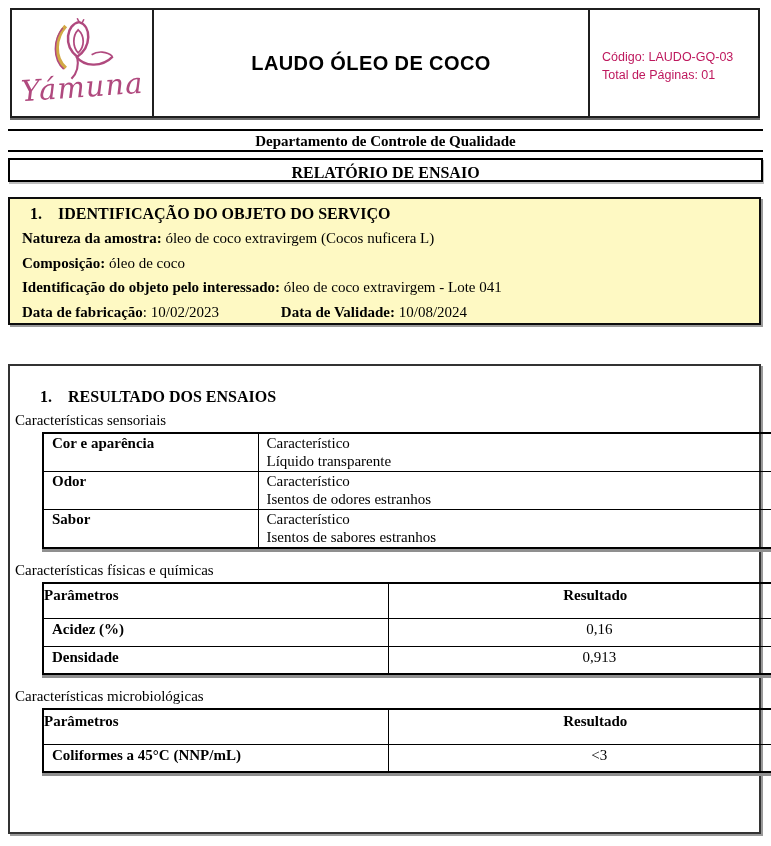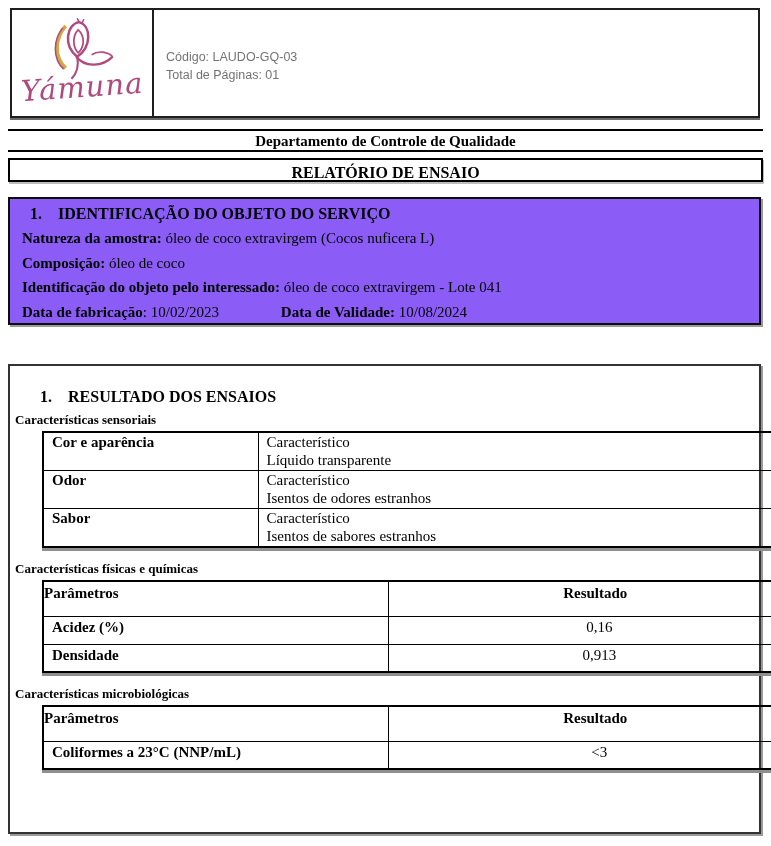--- a/index.html
+++ b/index.html
@@ -45,21 +45,21 @@
   }
   .page-title {
     font-family: "Liberation Sans", sans-serif;
     font-weight: bold; font-size: 20px; letter-spacing: .4px;
   }
   .code-cell {
     width: 168px; height: 100%;
     padding: 38px 6px 0 12px;
     font-family: "Liberation Sans", sans-serif;
     font-size: 12.5px; line-height: 18px;
-    color: #737373;
+    color: #be185d;
   }
 
   
   .dept-row {
     position: absolute; left: 8px; top: 129px;
     width: 755px; height: 23px;
     border-top: 2px solid #000; border-bottom: 2px solid #000;
     text-align: center;
     font-weight: bold; font-size: 15px; line-height: 21px;
   }
@@ -72,21 +72,21 @@
     font-weight: bold; font-size: 16px; line-height: 25px;
   }
 
   
   .id-box {
     position: absolute; left: 8px; top: 197px;
     width: 753px; height: 128px;
     border: 2px solid #0d0d0d;
     box-shadow: 2px 2px 0 #9a9a9a;
     padding: 3px 10px 0 12px;
-    background: #8b5cf6;
+    background: #fef9c3;
   }
   .sec-heading {
     font-weight: bold; font-size: 16px;
     margin: 3px 0 3px 8px;
   }
   .sec-heading .num { margin-right: 16px; }
   .id-line { font-size: 15px; line-height: 24.5px; }
   .id-line b { font-weight: bold; }
   .validity-group { display: inline-block; margin-left: 58px; }
 
@@ -97,21 +97,21 @@
     border: 2px solid #333;
     box-shadow: 2px 2px 0 #9a9a9a;
     background: #fff;
   }
   .r-heading {
     font-weight: bold; font-size: 16px;
     margin: 22px 0 6px 30px;
   }
   .r-heading .num { margin-right: 16px; }
   .cat-title {
-    font-weight: bold; font-size: 13px;
+    font-weight: normal; font-size: 15px;
     margin: 0 0 3px 5px;
   }
   .cat-title.gap { margin-top: 13px; }
 
   table {
     border-collapse: collapse;
     margin-left: 32px;
     width: 770px;
     border: 2px solid #000;
     box-shadow: 0 3px 0 #8f8f8f;
@@ -144,20 +144,23 @@
       <path d="M30,10 C20,22 19,42 31,53" stroke="#b0497e" stroke-width="1.6" fill="none"></path>
       <path d="M47,4 C34,6 30,28 45,40 C60,30 60,8 47,4 Z" stroke="#b0497e" stroke-width="2.6" fill="none"></path>
       <path d="M46,12 C40,18 40,30 46,36 C53,30 53,18 46,12 Z" stroke="#b0497e" stroke-width="1.8" fill="none"></path>
       <path d="M44,40 C52,50 70,52 82,40" stroke="#b0497e" stroke-width="2.4" fill="none"></path>
       <path d="M82,40 C76,34 66,34 60,38" stroke="#b0497e" stroke-width="1.6" fill="none"></path>
       <path d="M45,40 C47,50 44,58 39,63" stroke="#b0497e" stroke-width="2.2" fill="none"></path>
       <path d="M47,4 L45,0 M50,5 L52,1" stroke="#b0497e" stroke-width="1.6"></path>
     </svg>
     <div class="logo-wordmark">Yámuna</div>
   </div>
+  <div class="title-cell">
+    <div class="page-title">LAUDO ÓLEO DE COCO</div>
+  </div>
   <div class="code-cell">
     <div>Código: LAUDO-GQ-03</div>
     <div>Total de Páginas: 01</div>
   </div>
 </div>
 
 <div class="dept-row">Departamento de Controle de Qualidade</div>
 <div class="report-box">RELATÓRIO DE ENSAIO</div>
 
 <div class="id-box">
@@ -232,18 +235,18 @@
     </table>
 
   <div class="cat-title gap">Características microbiológicas</div>
   <table class="param-tbl">
     <tbody>
         <tr>
       <th class="c1">Parâmetros</th>
       <th class="c2">Resultado</th>
     </tr>
     <tr>
-      <td class="c1">Coliformes a 23°C (NNP/mL)</td>
+      <td class="c1">Coliformes a 45°C (NNP/mL)</td>
       <td class="val">&lt;3</td>
     </tr>
   </tbody>
     </table>
 </div>
 
 </body></html>

